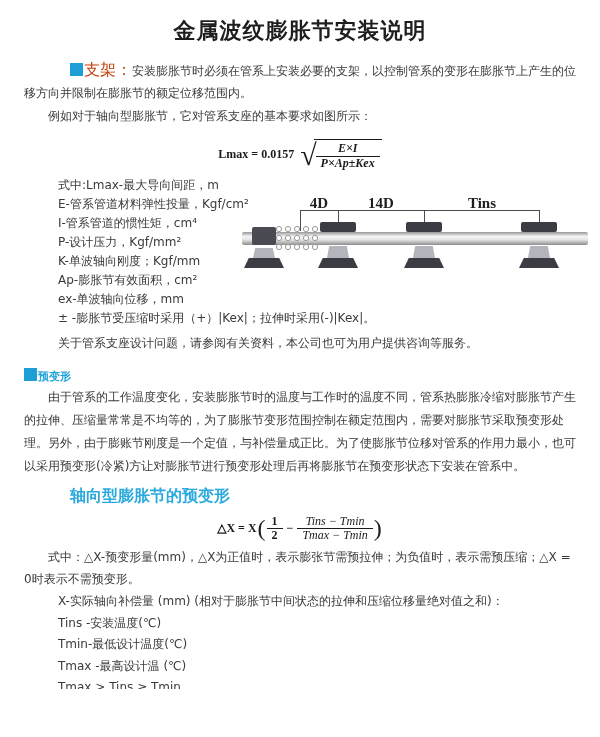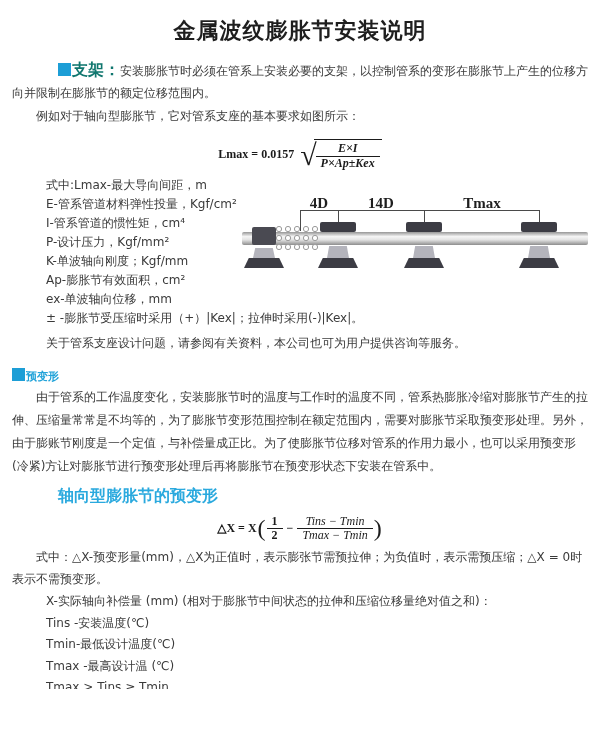--- a/index.html
+++ b/index.html
@@ -1,27 +1,27 @@
 <!DOCTYPE html>
 <html><head>
 <meta charset="utf-8">
 <style>
   * { box-sizing: border-box; }
   body { margin:0; background:#ffffff; }
   .page {
     position:relative; width:600px; height:689px; overflow:hidden;
-    background:#ffffff; padding:8px 12px 0;
+    background:#ffffff; padding:8px 24px 0;
     font-family:"DejaVu Sans","Liberation Sans",sans-serif;
     font-size:12px; color:#3a3a3a;
   }
   .title { text-align:center; font-size:22px; font-weight:bold; color:#1e1e1e;
     margin:8px 0 13px; letter-spacing:1px; }
   .sq { display:inline-block; width:13px; height:13px; background:#1d9ed6;
     vertical-align:-1px; margin-right:1px; }
-  .inline-head { color:#0f766e; font-size:16px; font-weight:bold;margin-top:44px; }
+  .inline-head { color:#c2410c; font-size:16px; font-weight:normal;margin-top:44px; }
   .support-intro { margin:0; line-height:22px; text-indent:46px; }
   .example { margin:1px 0 12px; text-indent:24px; line-height:22px; }
 
   .formula { text-align:center; font-family:"Liberation Serif",serif; color:#1b1b1b; }
   .formula1 { margin:9px 0 4px; font-weight:bold; }
   .f-row { display:inline-flex; align-items:center; }
   .frac { display:inline-block; text-align:center; vertical-align:middle; line-height:1.15; }
   .frac .fnum { display:block; padding:0 5px; }
   .frac .fden { display:block; border-top:1px solid #1b1b1b; padding:0 5px;text-align:right; }
   .sqrt { display:inline-flex; align-items:center; margin-left:6px; }
@@ -107,21 +107,21 @@
   <p class="closing">关于管系支座设计问题，请参阅有关资料，本公司也可为用户提供咨询等服务。</p>
 
   <div class="diagram">
     <div class="dim-line"></div>
     <div class="tick" style="left:58px"></div>
     <div class="tick" style="left:96px"></div>
     <div class="tick" style="left:182px"></div>
     <div class="tick" style="left:297px"></div>
     <div class="dim-label" style="left:77px">4D</div>
     <div class="dim-label" style="left:139px">14D</div>
-    <div class="dim-label" style="left:240px">Tmax</div>
+    <div class="dim-label" style="left:240px">Tins</div>
     <div class="pipe"></div>
     <div class="bellows"></div>
     <div class="anchor">
       <div class="a-clamp"></div>
       <div class="pedestal"></div>
       <div class="foot"></div>
     </div>
     <div class="support" style="left:74px">
       <div class="clamp"></div>
         <div class="pedestal"></div>

